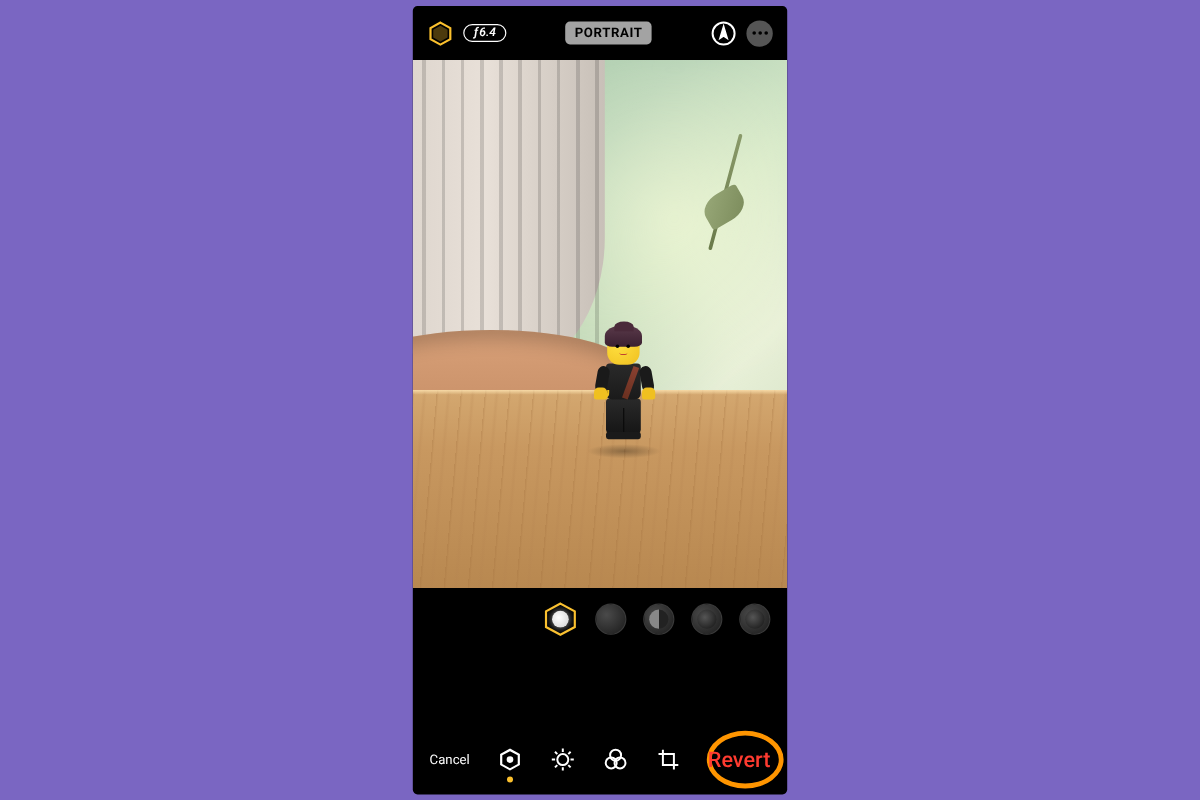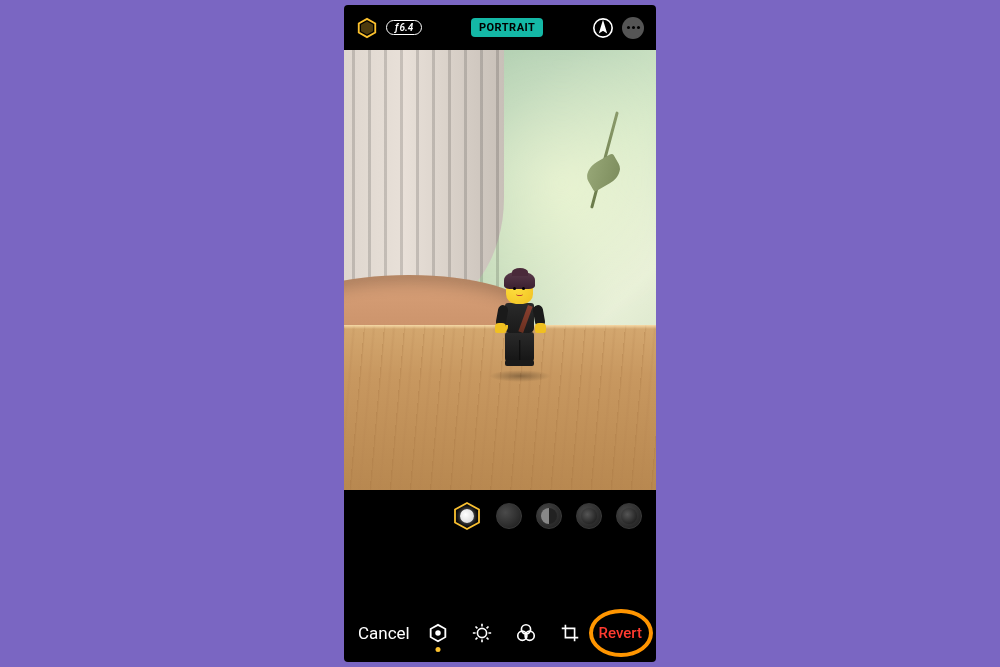--- a/index.html
+++ b/index.html
@@ -2,21 +2,21 @@
 <html><head>
 <meta charset="utf-8">
 <style>
 *{margin:0;padding:0;box-sizing:border-box;font-family:-apple-system,BlinkMacSystemFont,"Segoe UI",Roboto,sans-serif}
 body{width:1000px;height:667px;background:#7a66c2;display:flex;align-items:center;justify-content:center}
 .phone{width:312px;height:657px;background:#000;border-radius:4px;display:flex;flex-direction:column;overflow:hidden;position:relative}
 .top-bar{height:45px;display:flex;align-items:center;padding:0 12px;gap:8px}
 .hex-icon{width:22px;height:22px;color:#fbc02d}
 .aperture-pill{border:1.5px solid #fff;border-radius:12px;padding:1px 8px;color:#fff;font-size:10px;font-weight:600;font-style:italic;display:flex;align-items:center;gap:1px}
 .spacer{flex:1}
-.portrait-badge{background:#14b8a6;color:#000;font-size:11px;font-weight:700;padding:3px 8px;border-radius:4px;letter-spacing:0.5px}
+.portrait-badge{background:#a3a3a3;color:#000;font-size:11px;font-weight:700;padding:3px 8px;border-radius:4px;letter-spacing:0.5px}
 .circ-btn{width:22px;height:22px;border-radius:50%;display:flex;align-items:center;justify-content:center;color:#fff}
 .markup-btn svg{width:22px;height:22px}
 .more-btn{background:#555}
 .dots{display:flex;gap:2px}
 .dots span{width:3px;height:3px;border-radius:50%;background:#000}
 .photo-area{flex:0 0 440px;position:relative;overflow:hidden}
 .sky{position:absolute;inset:0;background:linear-gradient(135deg,#a7c8a7 0%,#b8d4b8 30%,#d4e8c8 50%,#e8f0d8 70%,#c8d8b8 100%)}
 .sky::before{content:"";position:absolute;inset:0;background:radial-gradient(circle at 70% 30%,rgba(255,255,220,0.5) 0%,transparent 40%),radial-gradient(circle at 30% 60%,rgba(150,180,150,0.4) 0%,transparent 50%);filter:blur(8px)}
 .pot{position:absolute;left:-40px;top:-20px;width:200px;height:280px;background:linear-gradient(90deg,#d8d0c8 0%,#e8e0d8 50%,#c8c0b8 100%);border-radius:8px 8px 40% 40%}
 .pot::before{content:"";position:absolute;inset:0;background:repeating-linear-gradient(90deg,rgba(0,0,0,0.15) 0px,rgba(0,0,0,0.15) 3px,transparent 3px,transparent 16px)}
@@ -47,22 +47,22 @@
 .fig-shadow{position:absolute;bottom:108px;left:145px;width:62px;height:12px;background:radial-gradient(ellipse,rgba(0,0,0,0.3),transparent 70%)}
 .lighting-row{height:52px;display:flex;align-items:center;justify-content:flex-end;gap:14px;padding:0 14px}
 .light-opt{width:26px;height:26px;border-radius:50%;background:radial-gradient(circle at 35% 35%,#4a4a4a,#1a1a1a);border:1.5px solid #3a3a3a;position:relative}
 .light-opt.half::after{content:"";position:absolute;inset:4px;border-radius:50%;background:linear-gradient(90deg,#888 50%,#222 50%)}
 .light-opt.dark::after{content:"";position:absolute;inset:4px;border-radius:50%;background:radial-gradient(circle at 40% 40%,#555,#111)}
 .light-hex{width:30px;height:30px;position:relative;display:flex;align-items:center;justify-content:center}
 .light-hex svg{position:absolute;width:30px;height:30px}
 .light-hex-inner{width:14px;height:14px;background:radial-gradient(circle at 40% 40%,#fff,#d0d0d0);border-radius:50%;position:relative;z-index:1;box-shadow:0 0 6px rgba(255,255,255,0.6)}
 .mid-spacer{flex:1}
 .bottom-bar{height:58px;display:flex;align-items:center;justify-content:space-between;padding:0 14px;position:relative}
-.cancel-btn{color:#fff;font-size:17px;background:none;border:none}
-.revert-btn{color:#ff3b30;font-size:15px;font-weight:500;background:none;border:none;position:relative;z-index:2}
+.cancel-btn{color:#fff;font-size:11px;background:none;border:none}
+.revert-btn{color:#ff3b30;font-size:18px;font-weight:500;background:none;border:none;position:relative;z-index:2}
 .tool-group{display:flex;align-items:center;gap:22px}
 .tool{width:22px;height:22px;color:#fff;display:flex;align-items:center;justify-content:center;position:relative}
 .tool svg{width:22px;height:22px}
 .tool.active::after{content:"";position:absolute;bottom:-8px;left:50%;transform:translateX(-50%);width:5px;height:5px;background:#fbc02d;border-radius:50%}
 .revert-highlight{position:absolute;right:3px;top:50%;transform:translateY(-50%);width:64px;height:48px;border:4px solid #ff9500;border-radius:50%;z-index:1;pointer-events:none}
 </style>
 </head>
 <body>
 
 <div class="phone">

